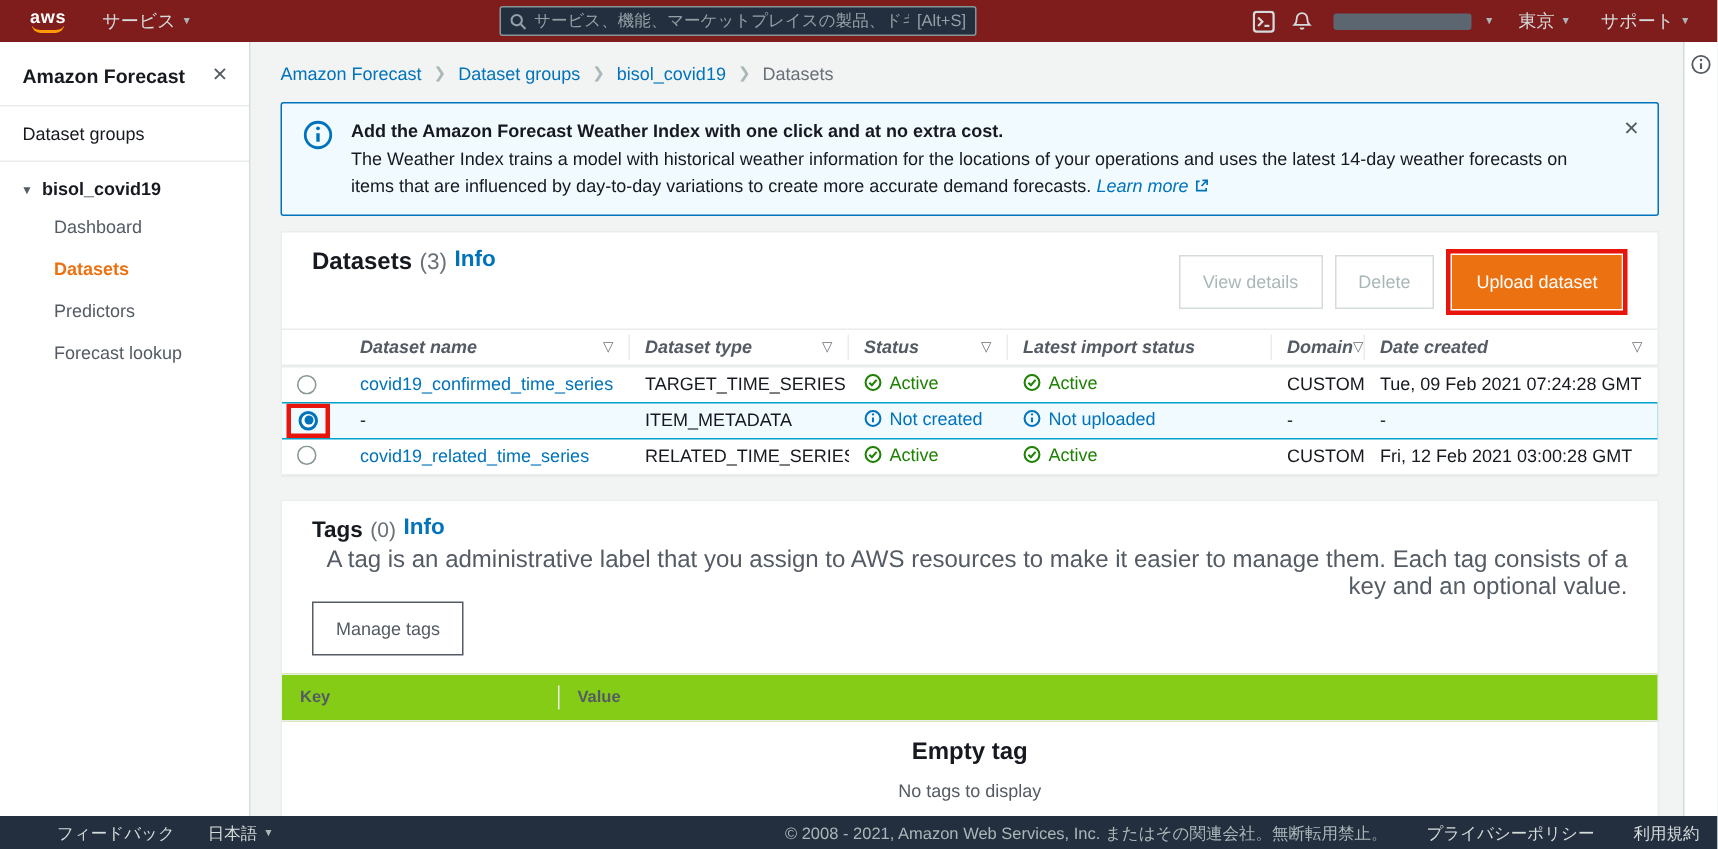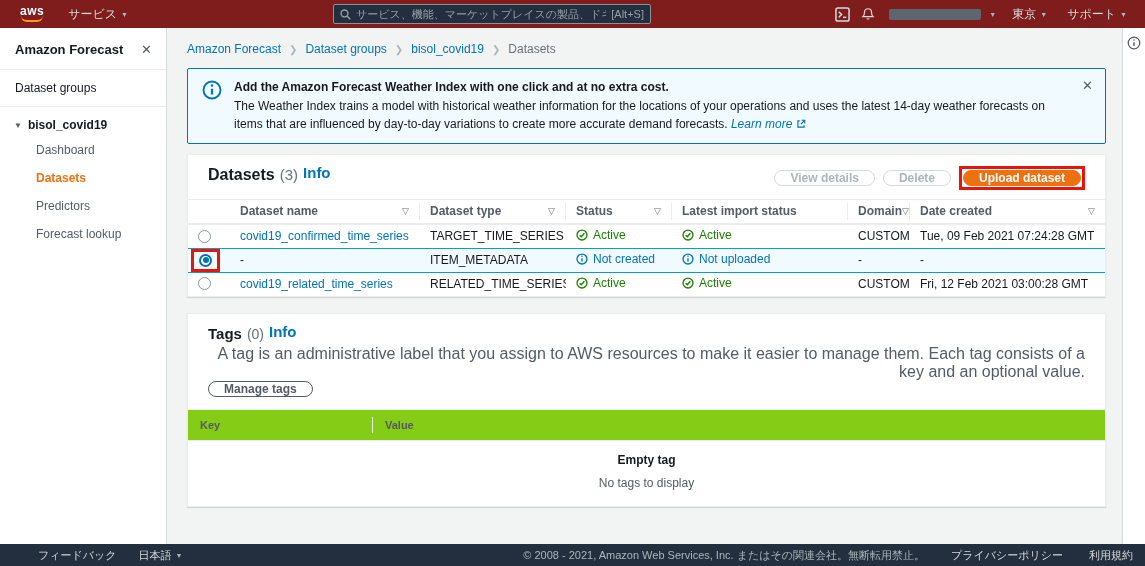--- a/index.html
+++ b/index.html
@@ -61,32 +61,32 @@
   
   .panel { background:#fff; border:1px solid #eaeded; border-radius:0; box-shadow:0 1px 1px rgba(0,28,36,.12); }
   .panel.datasets { margin-top:10px; }
   .panel.tags { margin-top:16px; }
   .panel-header { display:flex; align-items:flex-start; justify-content:space-between; padding:11px 20px 9px 20px; }
   .panel-title-line { font-size:16px; font-weight:bold; color:#16191f; display:flex; align-items:baseline; gap:5px; }
   .panel-count { color:#687078; font-weight:normal; font-size:15px; }
   .info-link { color:#0073bb; font-size:15px; font-weight:bold; cursor:pointer; position:relative; top:-2px; }
   .panel-desc { font-size:16px; color:#545b64; margin-top:3px;text-align:right; }
   .header-actions { display:flex; align-items:center; gap:8px; }
-  .btn { font-size:12px; font-weight:bold; padding:0 15px; border-radius:10px; border:1px solid #545b64; background:#fff; color:#545b64; cursor:pointer; white-space:nowrap; }
+  .btn { font-size:12px; font-weight:normal; padding:10px 15px; border-radius:0; border:1px solid #545b64; background:#fff; color:#545b64; cursor:pointer; white-space:nowrap; }
   .btn.disabled { border-color:#d5dbdb; color:#aab7b8; cursor:default; }
   .btn.primary { background:#ec7211; border-color:#ec7211; color:#fff; }
   .red-box { border:3px solid #e8150d; display:inline-flex; }
   .red-box.btn-wrap { padding:1px; }
   .red-box.radio-wrap { padding:2px 5px; align-items:center; }
 
   
   .dtable { width:100%; font-size:12px; }
   .dgrid { display:grid; grid-template-columns:42px 190px 146px 106px 176px 62px 1fr; align-items:center; }
   .dhead { border-top:1px solid #eaeded; border-bottom:1px solid #eaeded; color:#545b64; font-weight:bold; height:25px; }
-  .dhead .hcell { display:flex; align-items:center; justify-content:space-between; padding:0 10px 0 10px; height:17px; border-right:1px solid #eaeded; }
+  .dhead .hcell { display:flex; align-items:center; justify-content:space-between; padding:0 10px 0 10px; height:17px; border-right:1px solid #eaeded;font-style:italic; }
   .dhead .hcell.nosep { border-right:none; }
   .funnel { color:#687078; font-size:9px; cursor:pointer; }
   .drow { height:24px; border-top:1px solid #eaeded; }
   .drow:first-of-type { border-top:none; }
   .drow .cell { padding:0 10px; white-space:nowrap; overflow:hidden; }
   .drow.selected { background:#f1faff; border-top:1px solid #00a1c9; box-shadow:0 1px 0 #00a1c9; position:relative; }
   .link-blue { color:#0073bb; cursor:pointer; }
   .radio { width:13px; height:13px; border:1px solid #879596; border-radius:50%; background:#fff; display:inline-block; cursor:pointer; position:relative; }
   .radio.checked { border:2px solid #0073bb; }
   .radio.checked::after { content:""; position:absolute; left:1.5px; top:1.5px; width:6px; height:6px; border-radius:50%; background:#0073bb; }
@@ -94,21 +94,21 @@
   .status { display:inline-flex; align-items:center; gap:5px; }
   .status.green { color:#1d8102; }
   .status.blue { color:#0073bb; }
 
   
   .tgrid { display:grid; grid-template-columns:185px 1fr; font-size:11px; }
   .thead-row { background:#84cc16; border-top:1px solid #eaeded; border-bottom:1px solid #eaeded; color:#545b64; font-weight:bold; height:32px; }
   .thead-row .hcell { display:flex; align-items:center; padding:0 12px; height:16px; align-self:center; border-right:1px solid #eaeded; }
   .thead-row .hcell.nosep { border-right:none; }
   .tags-empty { text-align:center; padding:12px 0 16px 0; }
-  .empty-title { font-weight:bold; font-size:12px; color:#16191f; }
+  .empty-title { font-weight:bold; font-size:16px; color:#16191f; }
   .empty-sub { font-size:12px; color:#545b64; margin-top:9px; }
 
   svg { display:block; }
 </style>
 </head>
 <body>
 
 <div class="topbar">
   <div class="aws-logo">
     <span class="aws-txt">aws</span>

